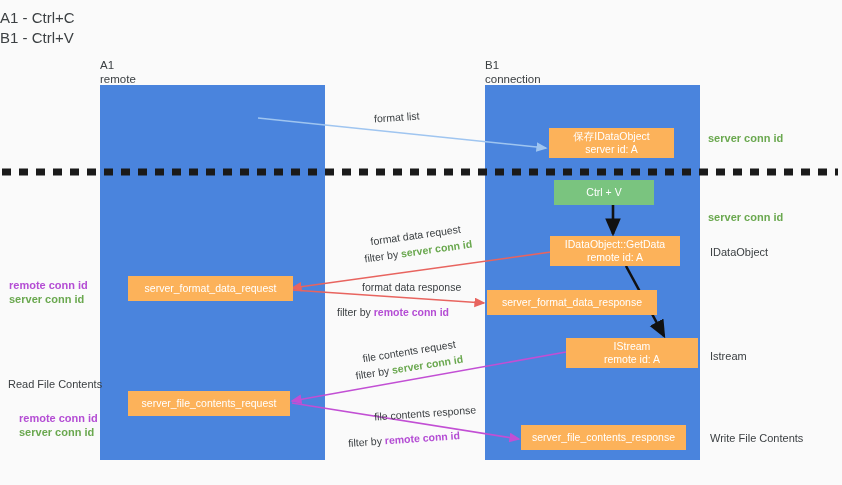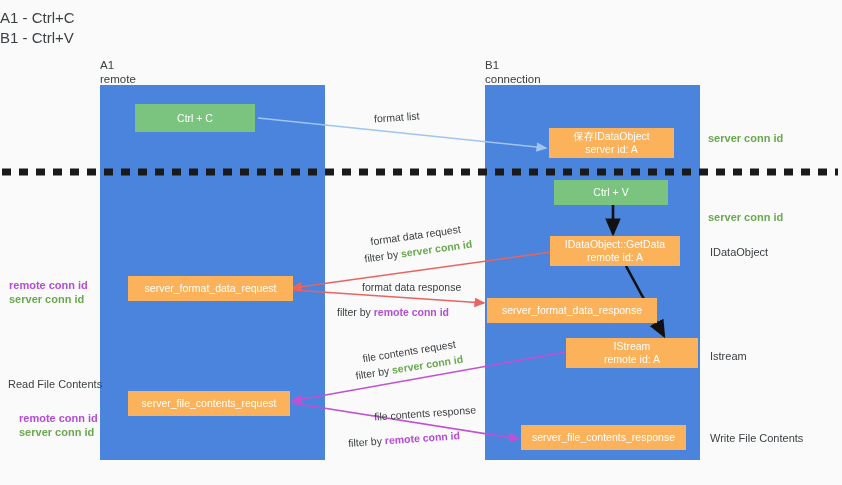--- a/index.html
+++ b/index.html
@@ -93,33 +93,32 @@
 
     <line x1="292" y1="290" x2="484" y2="303" stroke="#e8645f" stroke-width="1.6" marker-end="url(#ar-red)"></line>
 
     <line x1="626" y1="266" x2="664" y2="336" stroke="#111111" stroke-width="2.6" marker-end="url(#ar-black)"></line>
 
     <line x1="566" y1="352" x2="292" y2="401" stroke="#c24fd4" stroke-width="1.6" marker-end="url(#ar-purple)"></line>
 
     <line x1="292" y1="403" x2="519" y2="439" stroke="#c24fd4" stroke-width="1.6" marker-end="url(#ar-purple)"></line>
   </svg>
 
-  <div class="box green" style="left:135px;top:104px;width:120px;height:28px;">Ctrl + C</div>
 
   <div class="box orange" style="left:549px;top:128px;width:125px;height:30px;">保存IDataObject
 server id: A</div>
 
-  <div class="box green" style="left:554px;top:180px;width:114px;height:25px;">Ctrl + V</div>
+  <div class="box green" style="left:554px;top:180px;width:100px;height:25px;">Ctrl + V</div>
 
   <div class="box orange" style="left:550px;top:236px;width:130px;height:30px;">IDataObject::GetData
 remote id: A</div>
 
   <div class="box orange" style="left:128px;top:276px;width:165px;height:25px;">server_format_data_request</div>
 
-  <div class="box orange" style="left:487px;top:290px;width:170px;height:25px;margin-top:8px;">server_format_data_response</div>
+  <div class="box orange" style="left:487px;top:290px;width:170px;height:25px;">server_format_data_response</div>
 
   <div class="box orange" style="left:566px;top:338px;width:132px;height:30px;">IStream
 remote id: A</div>
 
   <div class="box orange" style="left:128px;top:391px;width:162px;height:25px;">server_file_contents_request</div>
 
   <div class="box orange" style="left:521px;top:425px;width:165px;height:25px;">server_file_contents_response</div>
 
   <div class="edge-label" style="left:374px;top:110px;transform:rotate(-4deg);">format list</div>
 

